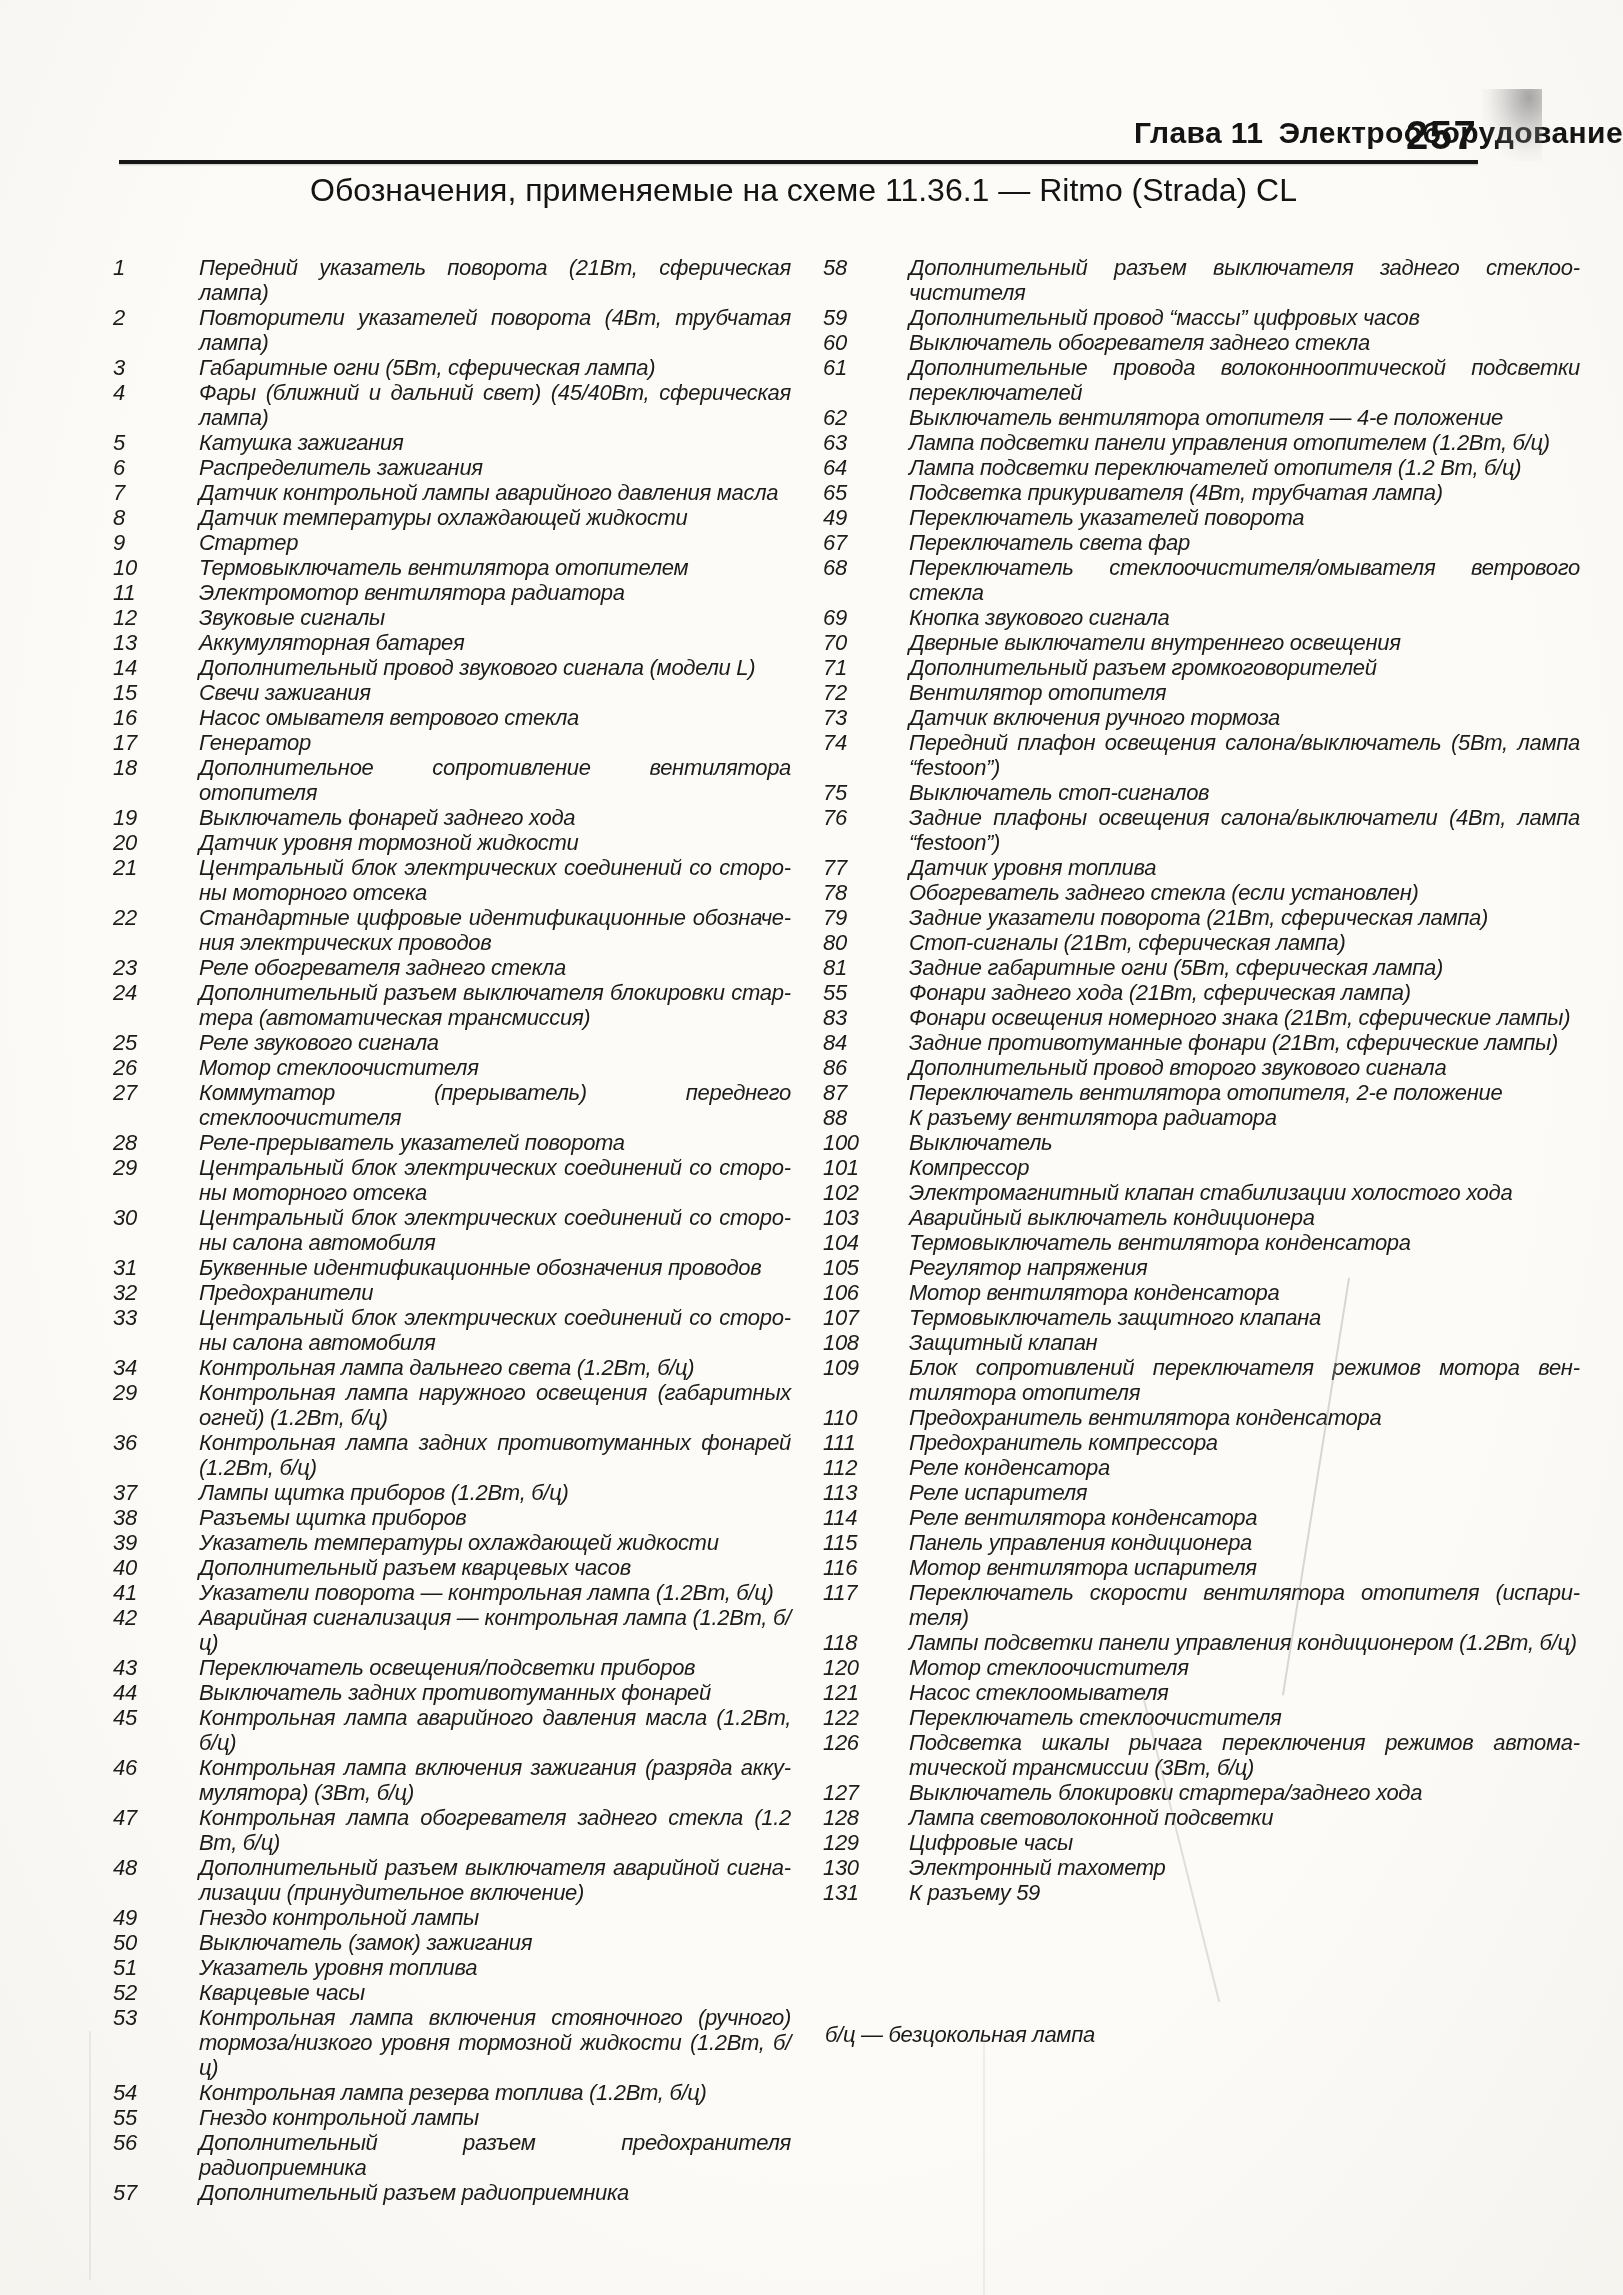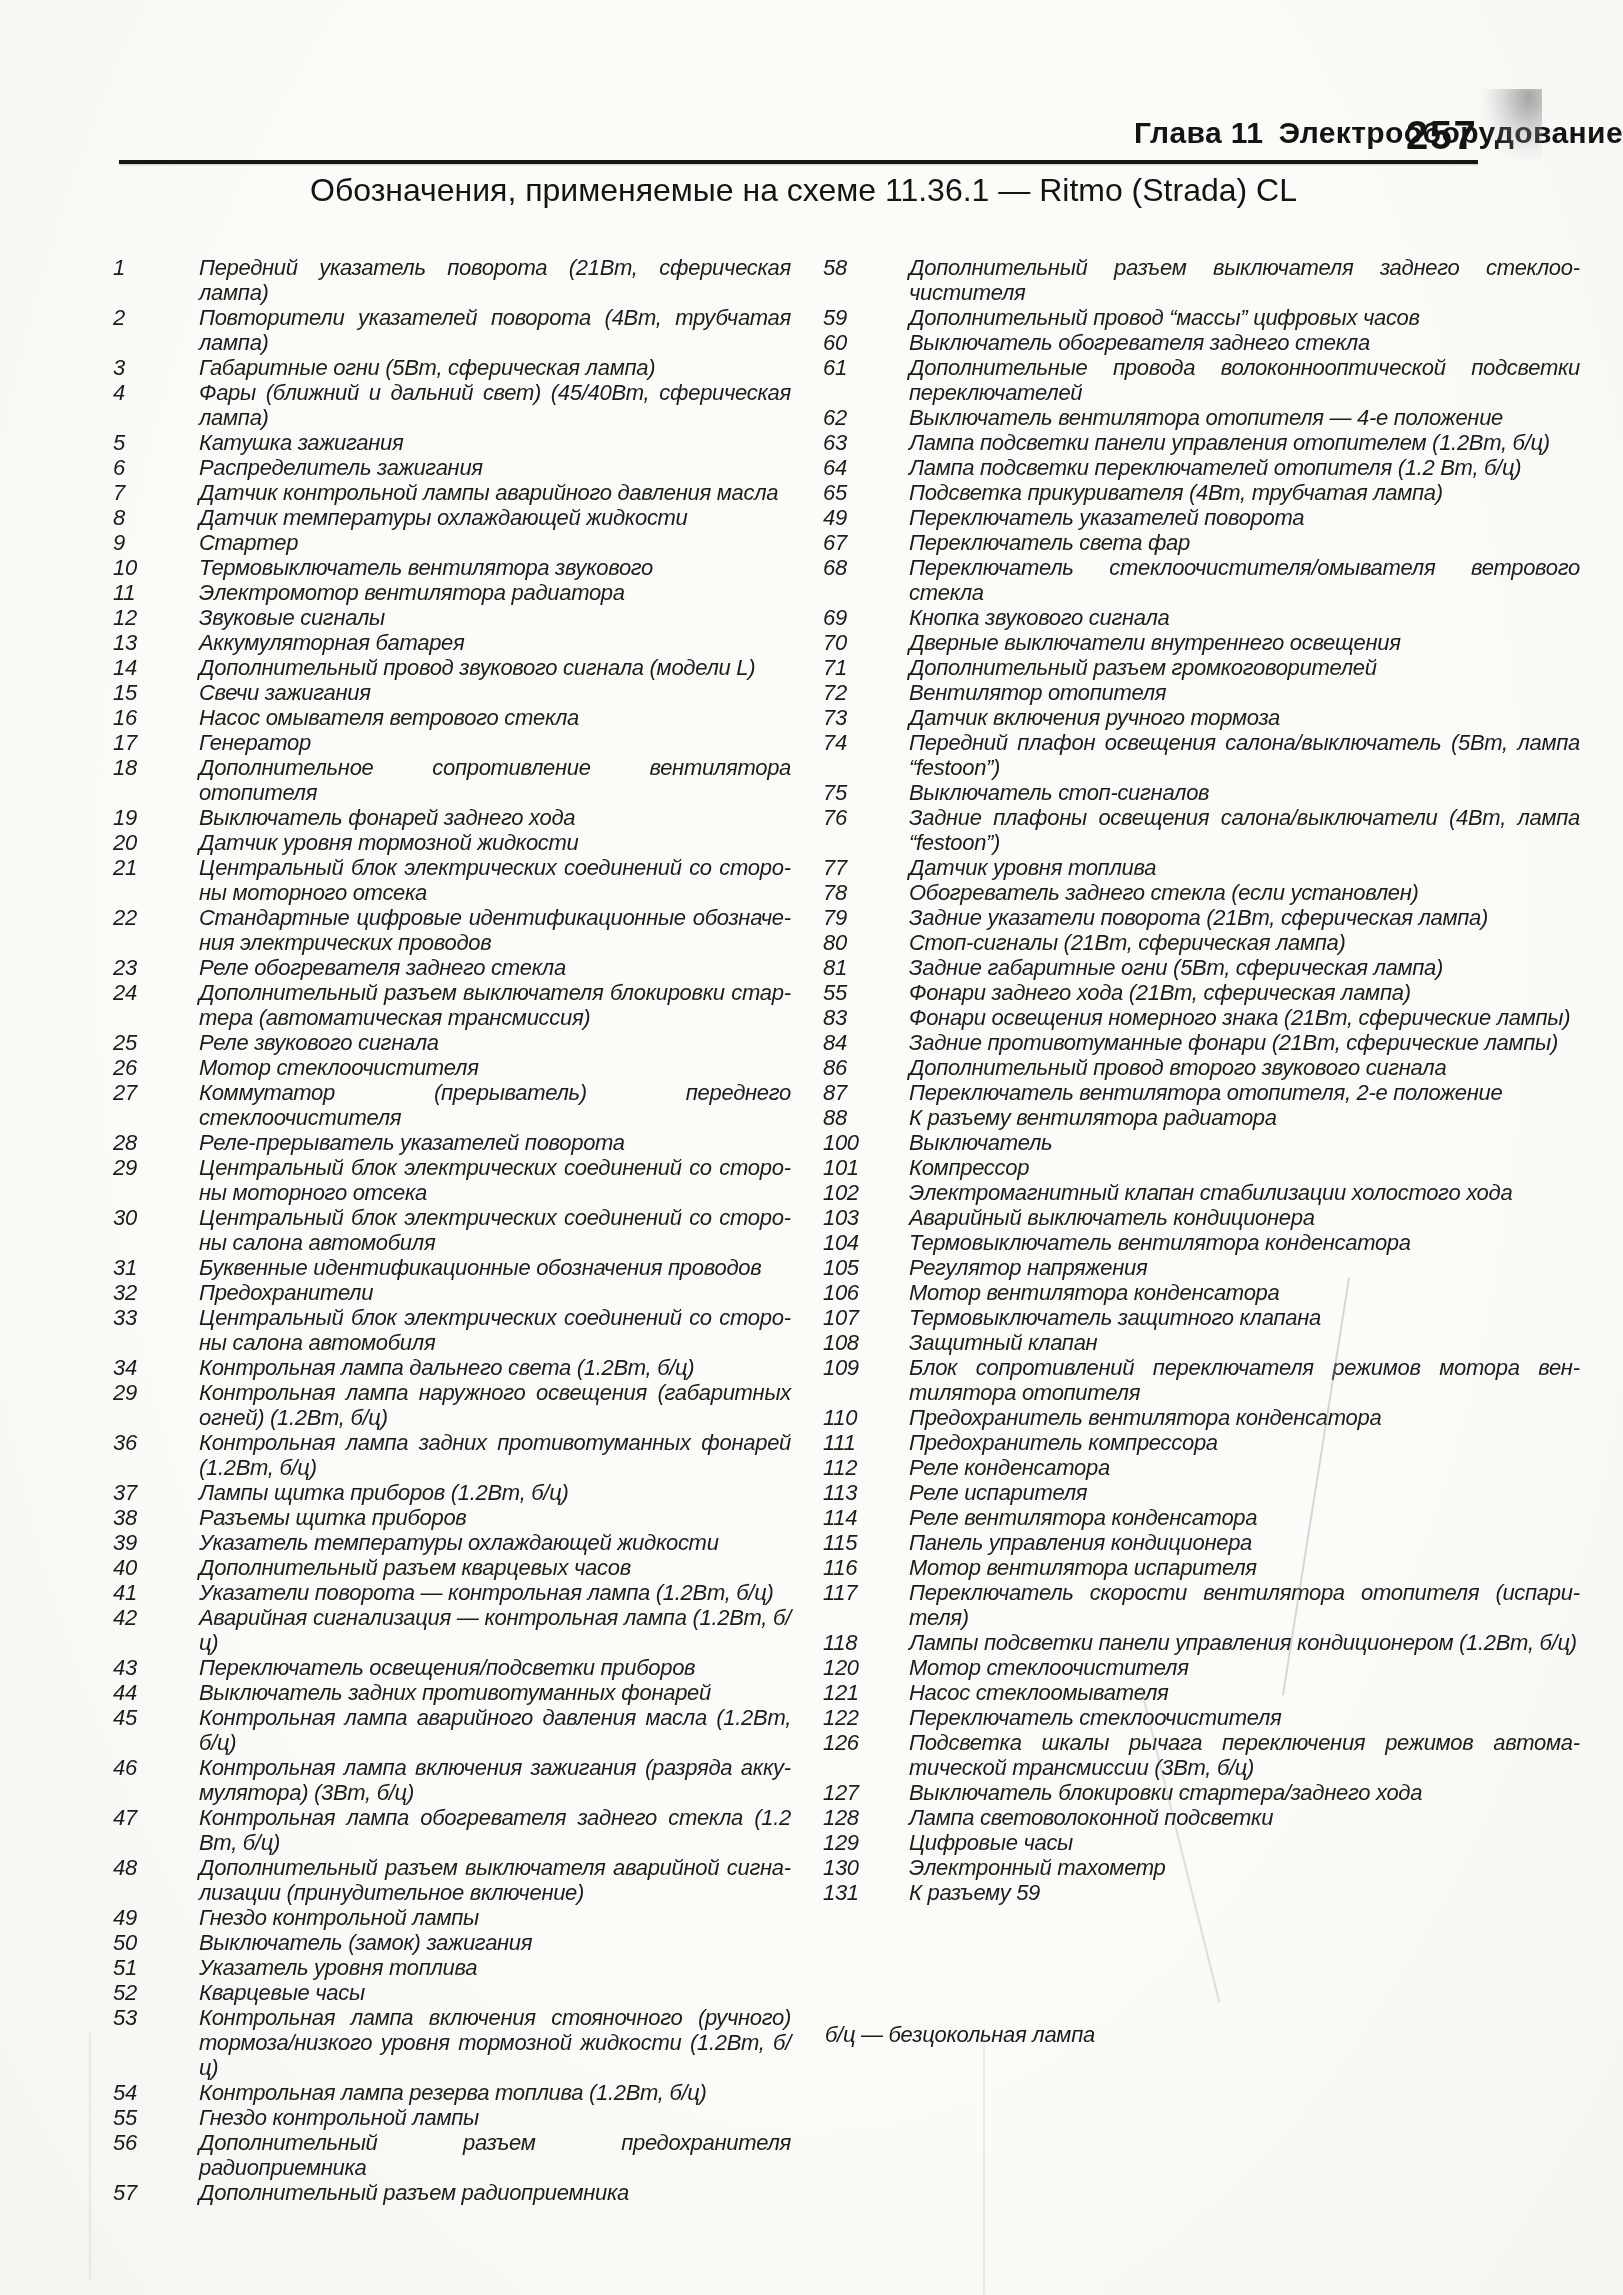--- a/index.html
+++ b/index.html
@@ -118,21 +118,21 @@
       <div class="item">
         <div class="num">8</div>
         <div class="txt">Датчик температуры охлаждающей жидкости</div>
       </div>
       <div class="item">
         <div class="num">9</div>
         <div class="txt">Стартер</div>
       </div>
       <div class="item">
         <div class="num">10</div>
-        <div class="txt">Термовыключатель вентилятора звукового</div>
+        <div class="txt">Термовыключатель вентилятора отопителем</div>
       </div>
       <div class="item">
         <div class="num">11</div>
         <div class="txt">Электромотор вентилятора радиатора</div>
       </div>
       <div class="item">
         <div class="num">12</div>
         <div class="txt">Звуковые сигналы</div>
       </div>
       <div class="item">

